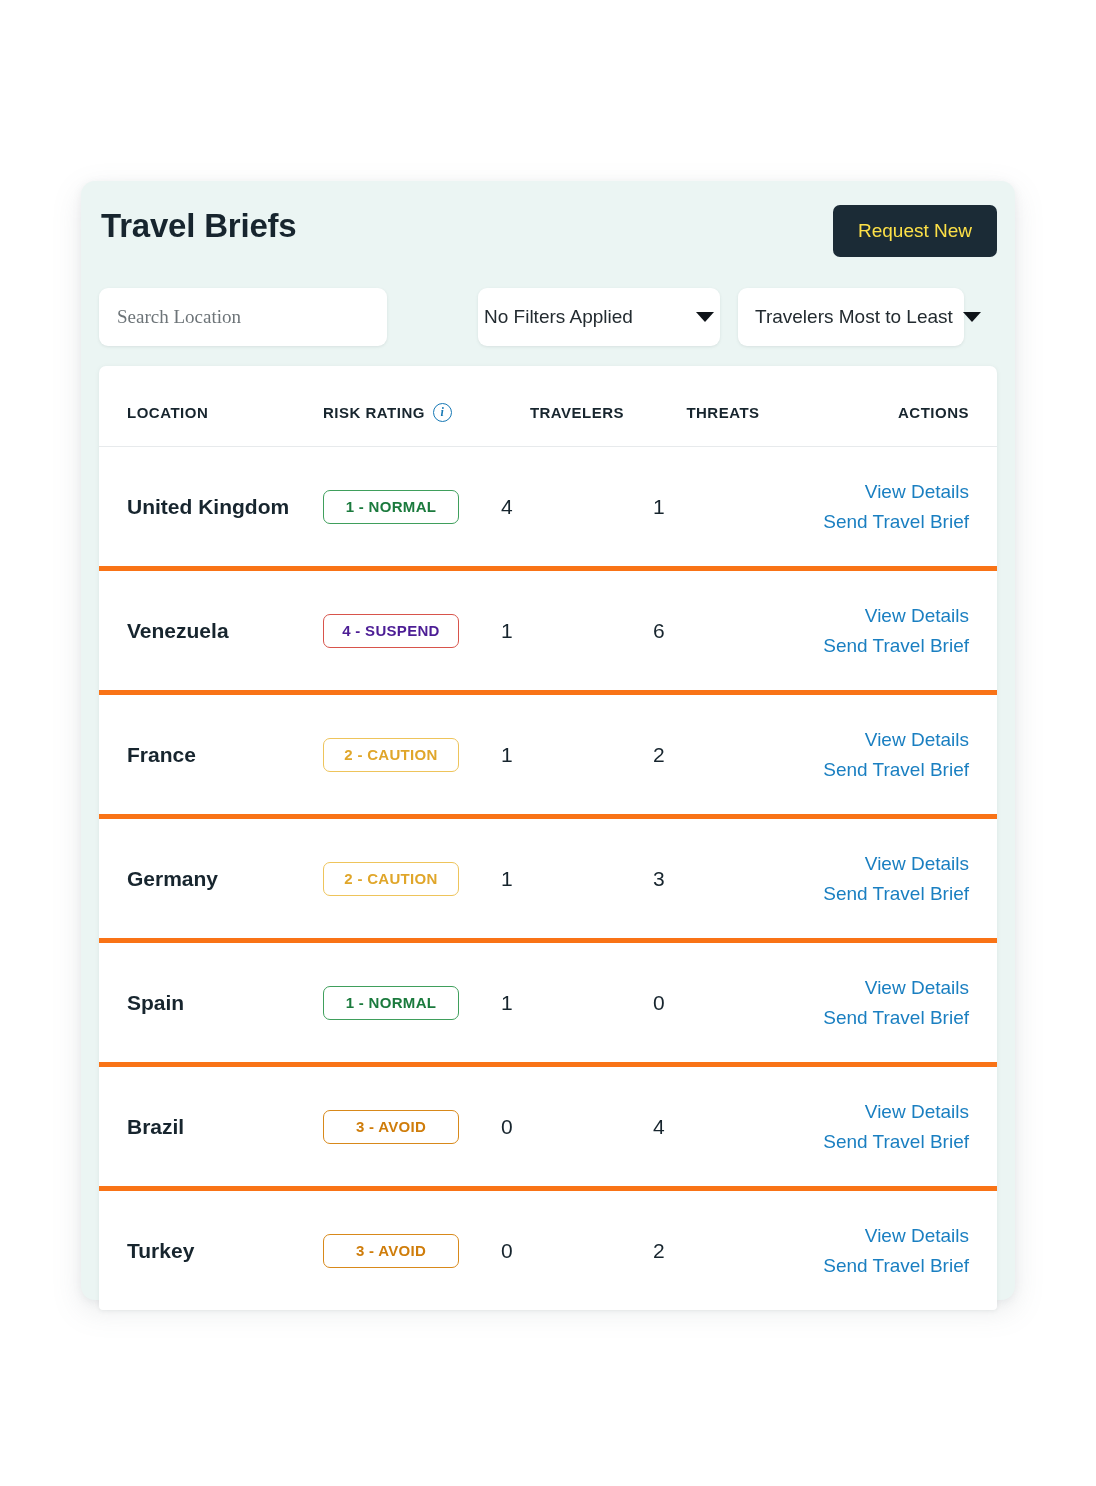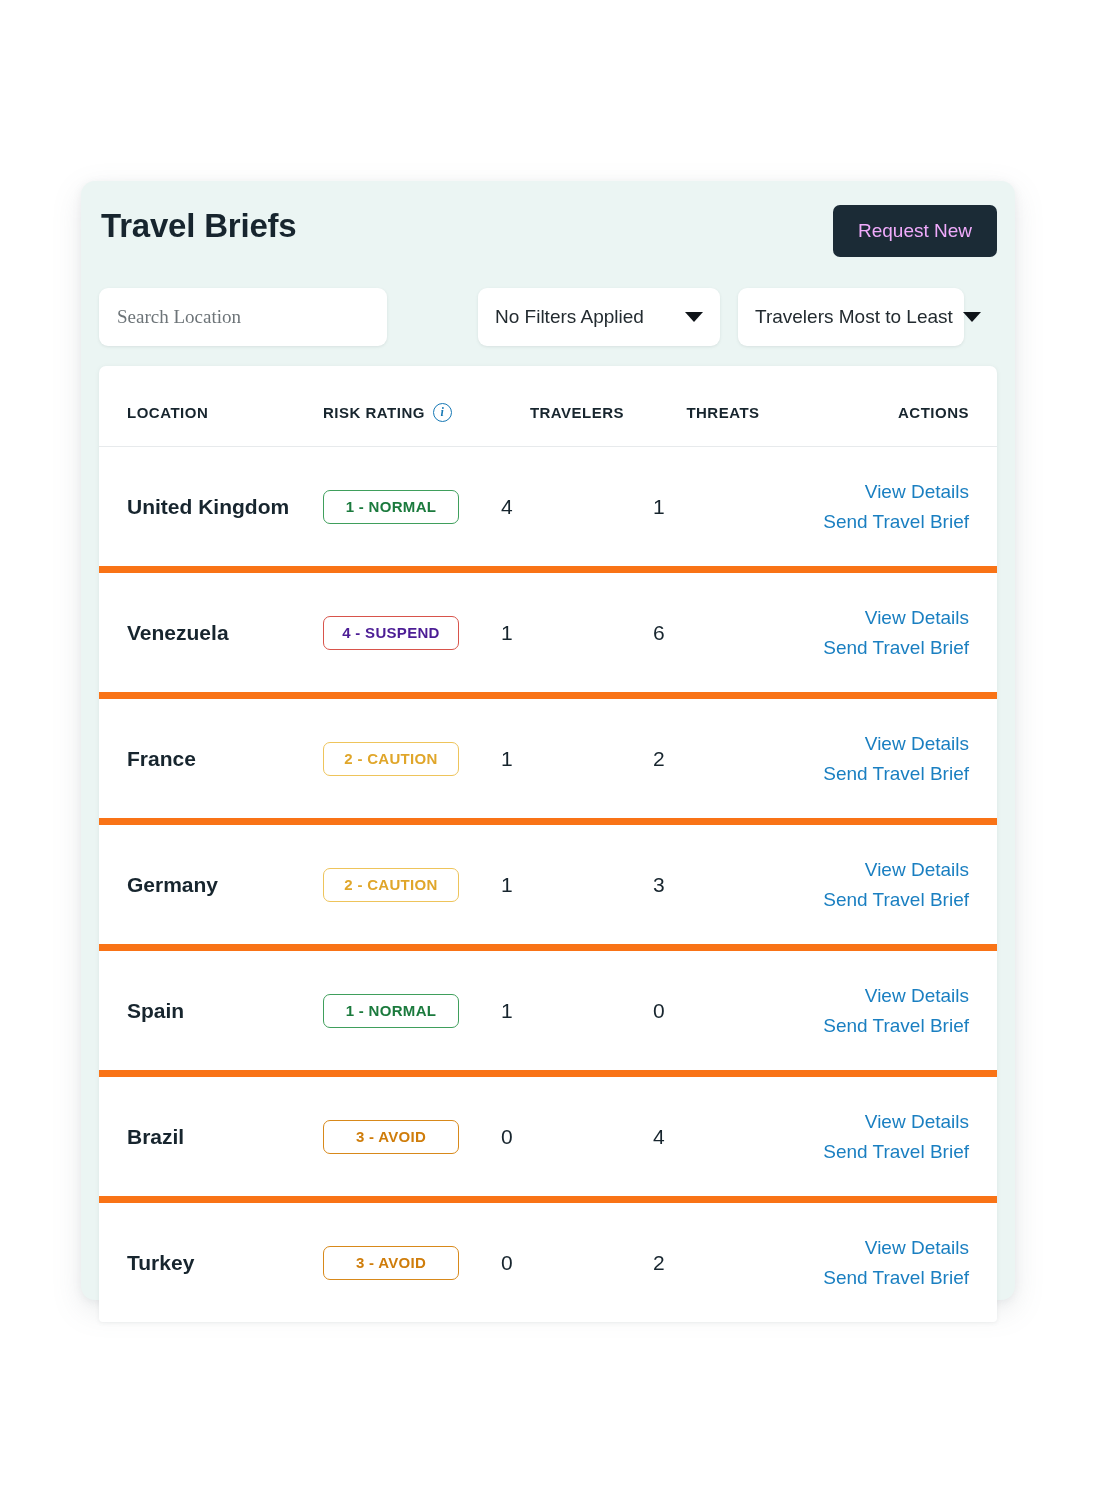--- a/index.html
+++ b/index.html
@@ -50,21 +50,21 @@
     color: #17252e;
     letter-spacing: -0.2px;
   }
   .request-btn {
     position: absolute;
     right: 18px;
     top: 24px;
     width: 164px;
     height: 52px;
     background: #1b2b36;
-    color: #f0abfc;
+    color: #fde047;
     border: none;
     border-radius: 7px;
     font-family: "Liberation Sans", sans-serif;
     font-size: 19px;
     line-height: 52px;
     text-align: center;
     cursor: pointer;
     padding: 0;
   }
 
@@ -100,21 +100,21 @@
     top: 0;
     height: 58px;
     background: #ffffff;
     border-radius: 9px;
     box-shadow: 0 1px 3px rgba(100, 110, 115, 0.14);
     box-sizing: border-box;
     display: flex;
     align-items: center;
     cursor: pointer;
   }
-  .select-filters { left: 379px; width: 242px; padding: 0 17px; text-align: center; }
+  .select-filters { left: 379px; width: 242px; padding: 0 6px; text-align: center; }
   .select-sort    { left: 639px; width: 226px; padding: 0 17px; }
 
   .select-label {
     font-size: 19px;
     color: #232b30;
     white-space: nowrap;
   }
   .caret {
     margin-left: auto;
     width: 0;
@@ -172,21 +172,21 @@
     font-style: italic;
     text-align: center;
     font-family: "Liberation Serif", serif;
     cursor: pointer;
   }
 
   .trow {
     display: flex;
     align-items: center;
     height: 119px;
-    border-bottom: 7px solid #f97316;
+    border-bottom: 5px solid #f97316;
   }
   .trow:last-child { border-bottom: none; }
 
   .loc-name {
     font-size: 21px;
     font-weight: bold;
     color: #17252e;
   }
 
   .badge {

